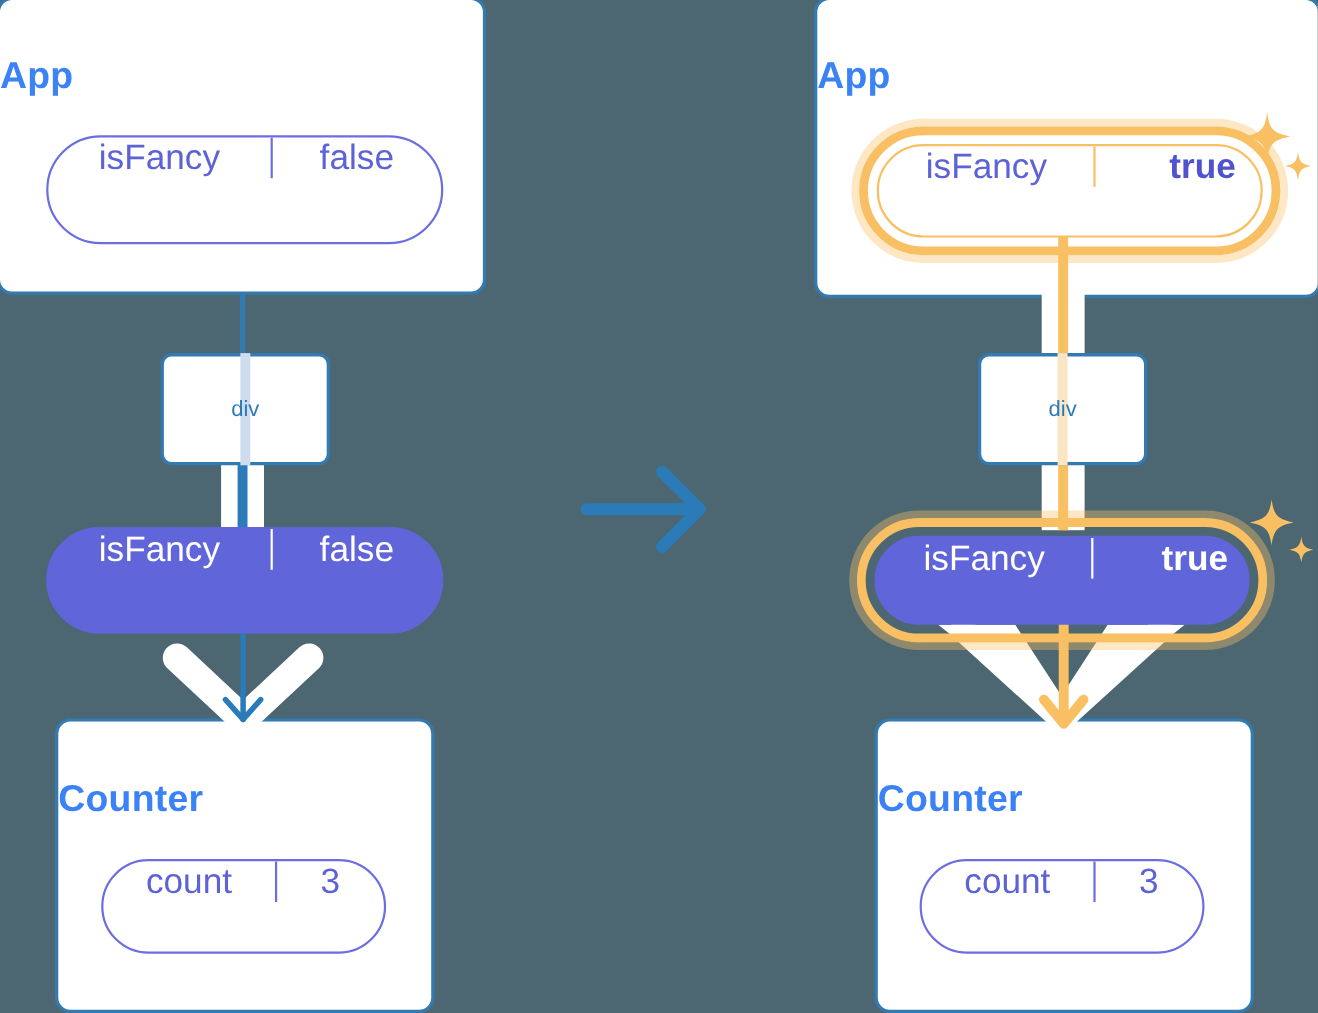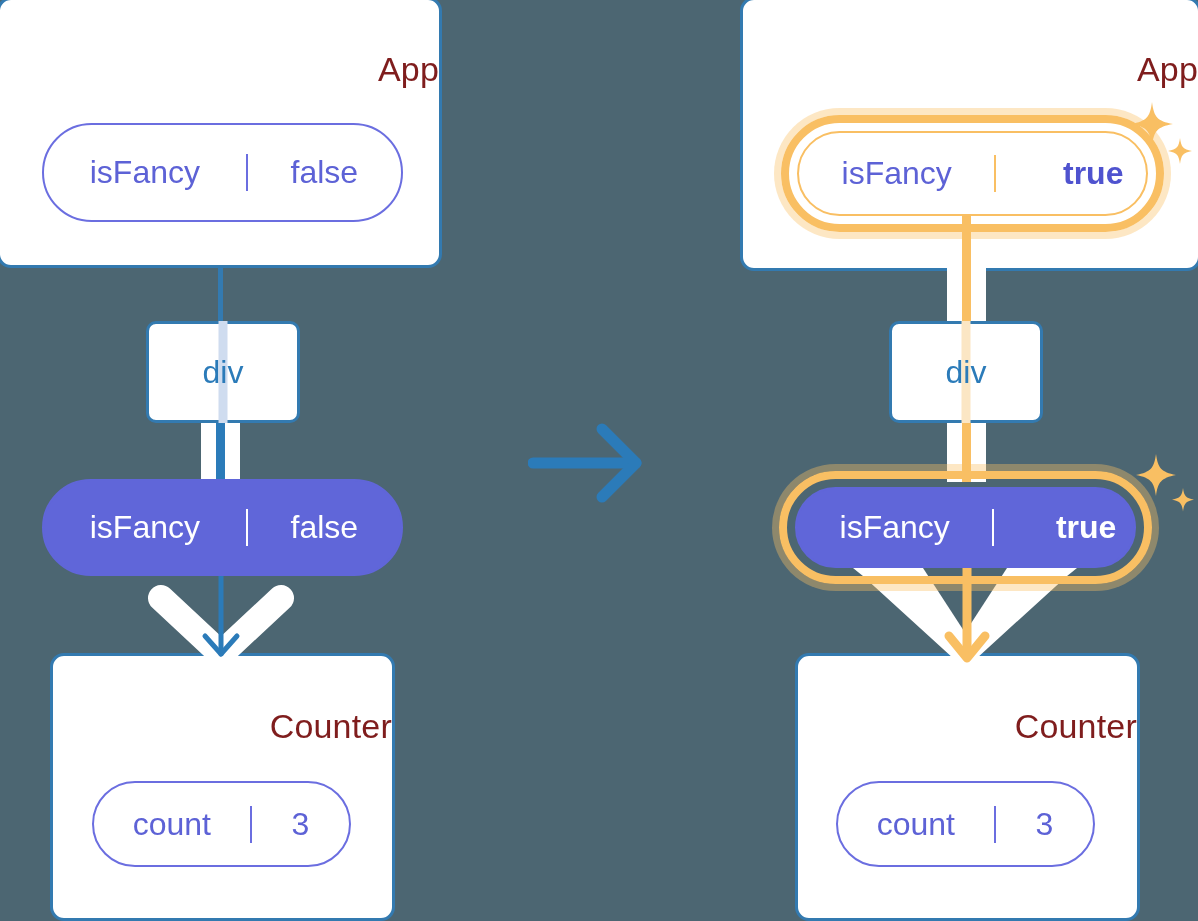--- a/index.html
+++ b/index.html
@@ -28,60 +28,60 @@
     background: #ffffff;
     border: 3px solid #337ab0;
     border-radius: 14px;
     box-sizing: border-box;
     z-index: 3;
   }
   .frame-title {
     position: absolute;
     left: 0;
     right: 0;
-    text-align: right;
-    color: #7f1d1d;
+    text-align: left;
+    color: #3b82f6;
     font-size: 34px;
-    font-weight: 400;
+    font-weight: 700;
     letter-spacing: .2px;
     white-space: nowrap;
   }
 
   
   .node-div {
     position: absolute;
     background: #ffffff;
     border: 3px solid #337ab0;
     border-radius: 10px;
     box-sizing: border-box;
     display: flex;
     align-items: center;
     justify-content: center;
     color: #2b7bb9;
-    font-size: 32px;
+    font-size: 20px;
     z-index: 6;
   }
   .node-div .lbl { position: relative; z-index: 2; }
   .node-div .thru {
     position: absolute;
     top: -3px;
     bottom: -3px;
     left: 50%;
     transform: translateX(-50%);
     width: 9px;
     z-index: 1;
   }
   .thru-blue  { background: #cfdcef; }
   .thru-amber { background: #fbe6c4; }
 
   
   .pill {
     position: absolute;
     display: flex;
-    align-items: center;
+    align-items: flex-start;
     box-sizing: border-box;
     border-radius: 999px;
     overflow: hidden;
     z-index: 8;
   }
   .pill .cell {
     display: flex;
     align-items: center;
     justify-content: center;
     font-size: 32px;

